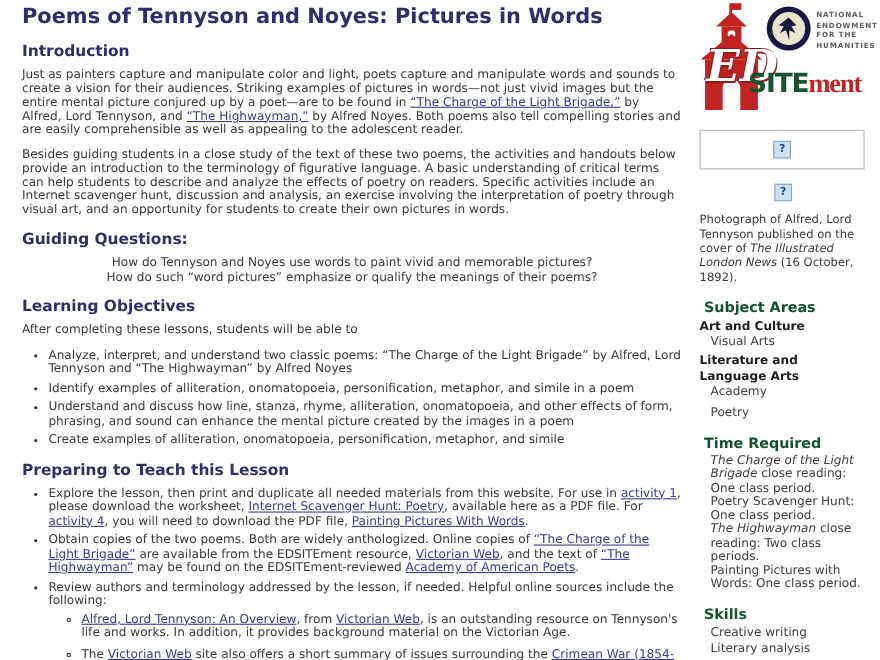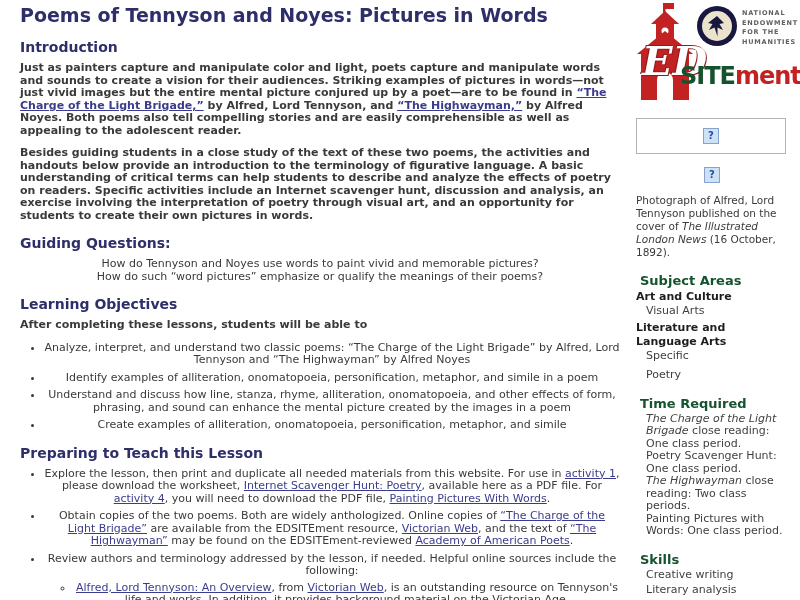--- a/index.html
+++ b/index.html
@@ -10,44 +10,44 @@
 
   
   .sidebar{float:right;width:170px;margin:0 0 4px 10px;padding:0 12px 0 6px;box-sizing:border-box;}
   .logo-block{position:relative;height:104px;margin-top:2px;}
   .house{position:absolute;left:0;top:0;}
   .logo-ed{position:absolute;left:6px;top:38px;font-family:"DejaVu Serif","Liberation Serif",serif;
            font-style:italic;font-weight:bold;font-size:40px;line-height:42px;color:#ffffff;
            text-shadow:1px 1px 0 #8c1d1d, -1px -1px 0 #8c1d1d;}
   .logo-sitement{position:absolute;left:44px;top:62px;font-size:24px;line-height:24px;font-weight:bold;letter-spacing:-1px;white-space:nowrap;}
   .logo-site{color:#14532d;}
-  .logo-ment{color:#c32222;}
+  .logo-ment{color:#c32222;font-family:Liberation Serif, serif;}
   .neh-seal{position:absolute;left:60px;top:3px;}
   .neh-text{position:absolute;left:106px;top:7px;font-size:6.5px;line-height:9.5px;letter-spacing:0.8px;
             color:#5f5f5f;font-weight:bold;}
   .img-box{height:34px;border:1px solid #b3b3b3;background:#ffffff;display:flex;align-items:center;
            justify-content:center;margin:12px 2px 0 0;}
   .qicon{display:inline-block;padding:1px 4px;background:#cfe2f5;border:1px solid #84a4cf;color:#1c4f9e;
          font-weight:bold;font-size:10px;line-height:12px;}
   .lone-icon{text-align:center;margin:13px 0 11px;}
   .caption{font-size:10.5px;line-height:13px;color:#3a3a3a;margin:0 0 8px;}
   .side-h{color:#14532d;font-weight:bold;font-size:13px;line-height:15px;margin:14px 4px 2px;}
   .group-label{font-weight:bold;color:#1e1e1e;margin-top:2px;line-height:14px;}
   .side-item{margin:1px 0 3px 10px;color:#3f3f3f;line-height:12.5px;}
   .side-item.sp{margin-bottom:7px;}
   .time-item{margin:0 0 0 10px;color:#3f3f3f;line-height:12.5px;}
 
   
   .page-title{font-size:19px;line-height:22px;font-weight:bold;color:#2e2e6b;margin:4px 8px 0 20px;}
   .sec-h{font-size:14px;line-height:16px;font-weight:bold;color:#2e2e6b;margin:13px 8px 7px 20px;}
-  .body-p{margin:0 8px 10px 20px;font-weight:bold;}
+  .body-p{margin:0 8px 10px 20px;}
   .q-line{margin:0 8px 0 20px;}
   .q-block{margin-bottom:10px;text-align:center;}
   ul.l1{margin:4px 8px 10px 20px;padding-left:24px;}
-  ul.l1 > li{margin:0 0 5px;text-align:center;}
+  ul.l1 > li{margin:0 0 5px;}
   ul.l2{margin:4px 0 0;padding-left:30px;list-style:circle;}
   ul.l2 > li{margin:0 0 7px;}
 </style>
 </head>
 <body>
 
 <div class="page">
 
   <div class="sidebar">
 
@@ -88,21 +88,21 @@
     <div class="lone-icon">
       <span class="qicon">?</span>
     </div>
 
     <div class="caption">Photograph of Alfred, Lord Tennyson published on the cover of <em>The Illustrated London News</em> (16 October, 1892).</div>
 
     <div class="side-h">Subject Areas</div>
     <div class="group-label">Art and Culture</div>
     <div class="side-item">Visual Arts</div>
     <div class="group-label">Literature and Language Arts</div>
-    <div class="side-item sp">Specific</div>
+    <div class="side-item sp">Academy</div>
     <div class="side-item">Poetry</div>
 
     <div class="side-h">Time Required</div>
     <div class="time-item"><em>The Charge of the Light Brigade</em> close reading: One class period.</div>
     <div class="time-item">Poetry Scavenger Hunt: One class period.</div>
     <div class="time-item"><em>The Highwayman</em> close reading: Two class periods.</div>
     <div class="time-item">Painting Pictures with Words: One class period.</div>
 
     <div class="side-h">Skills</div>
     <div class="side-item">Creative writing</div>

